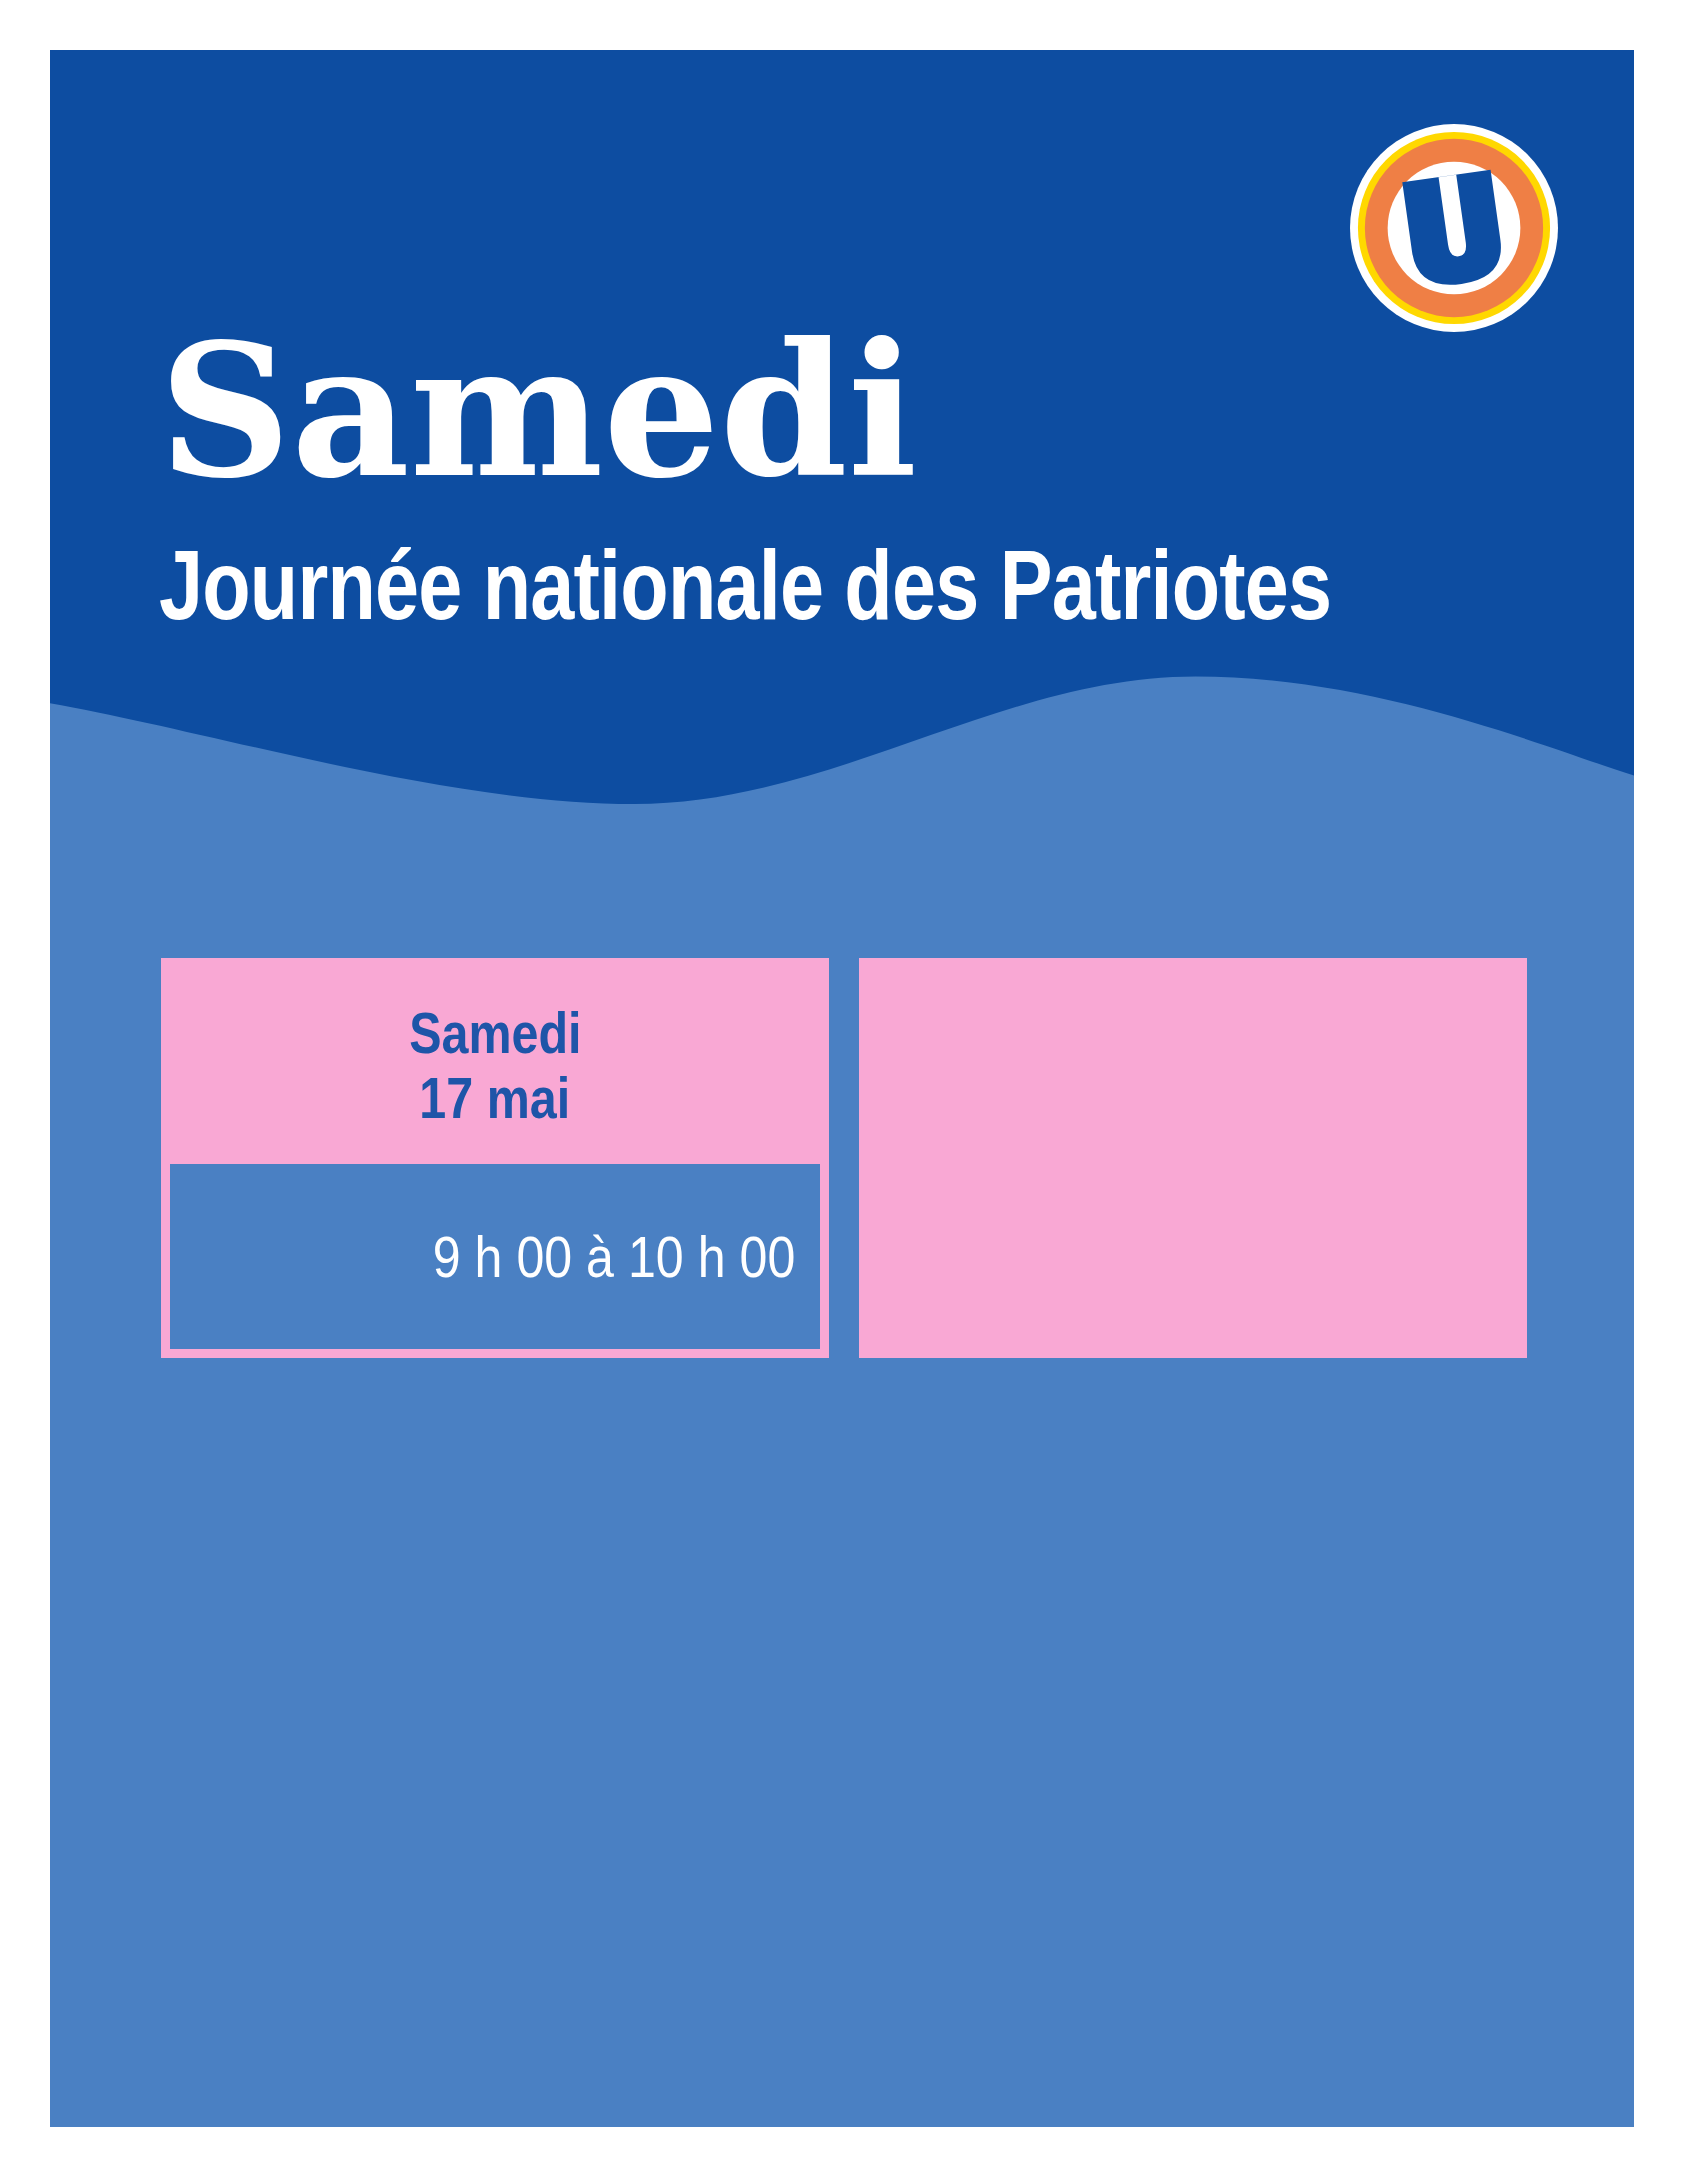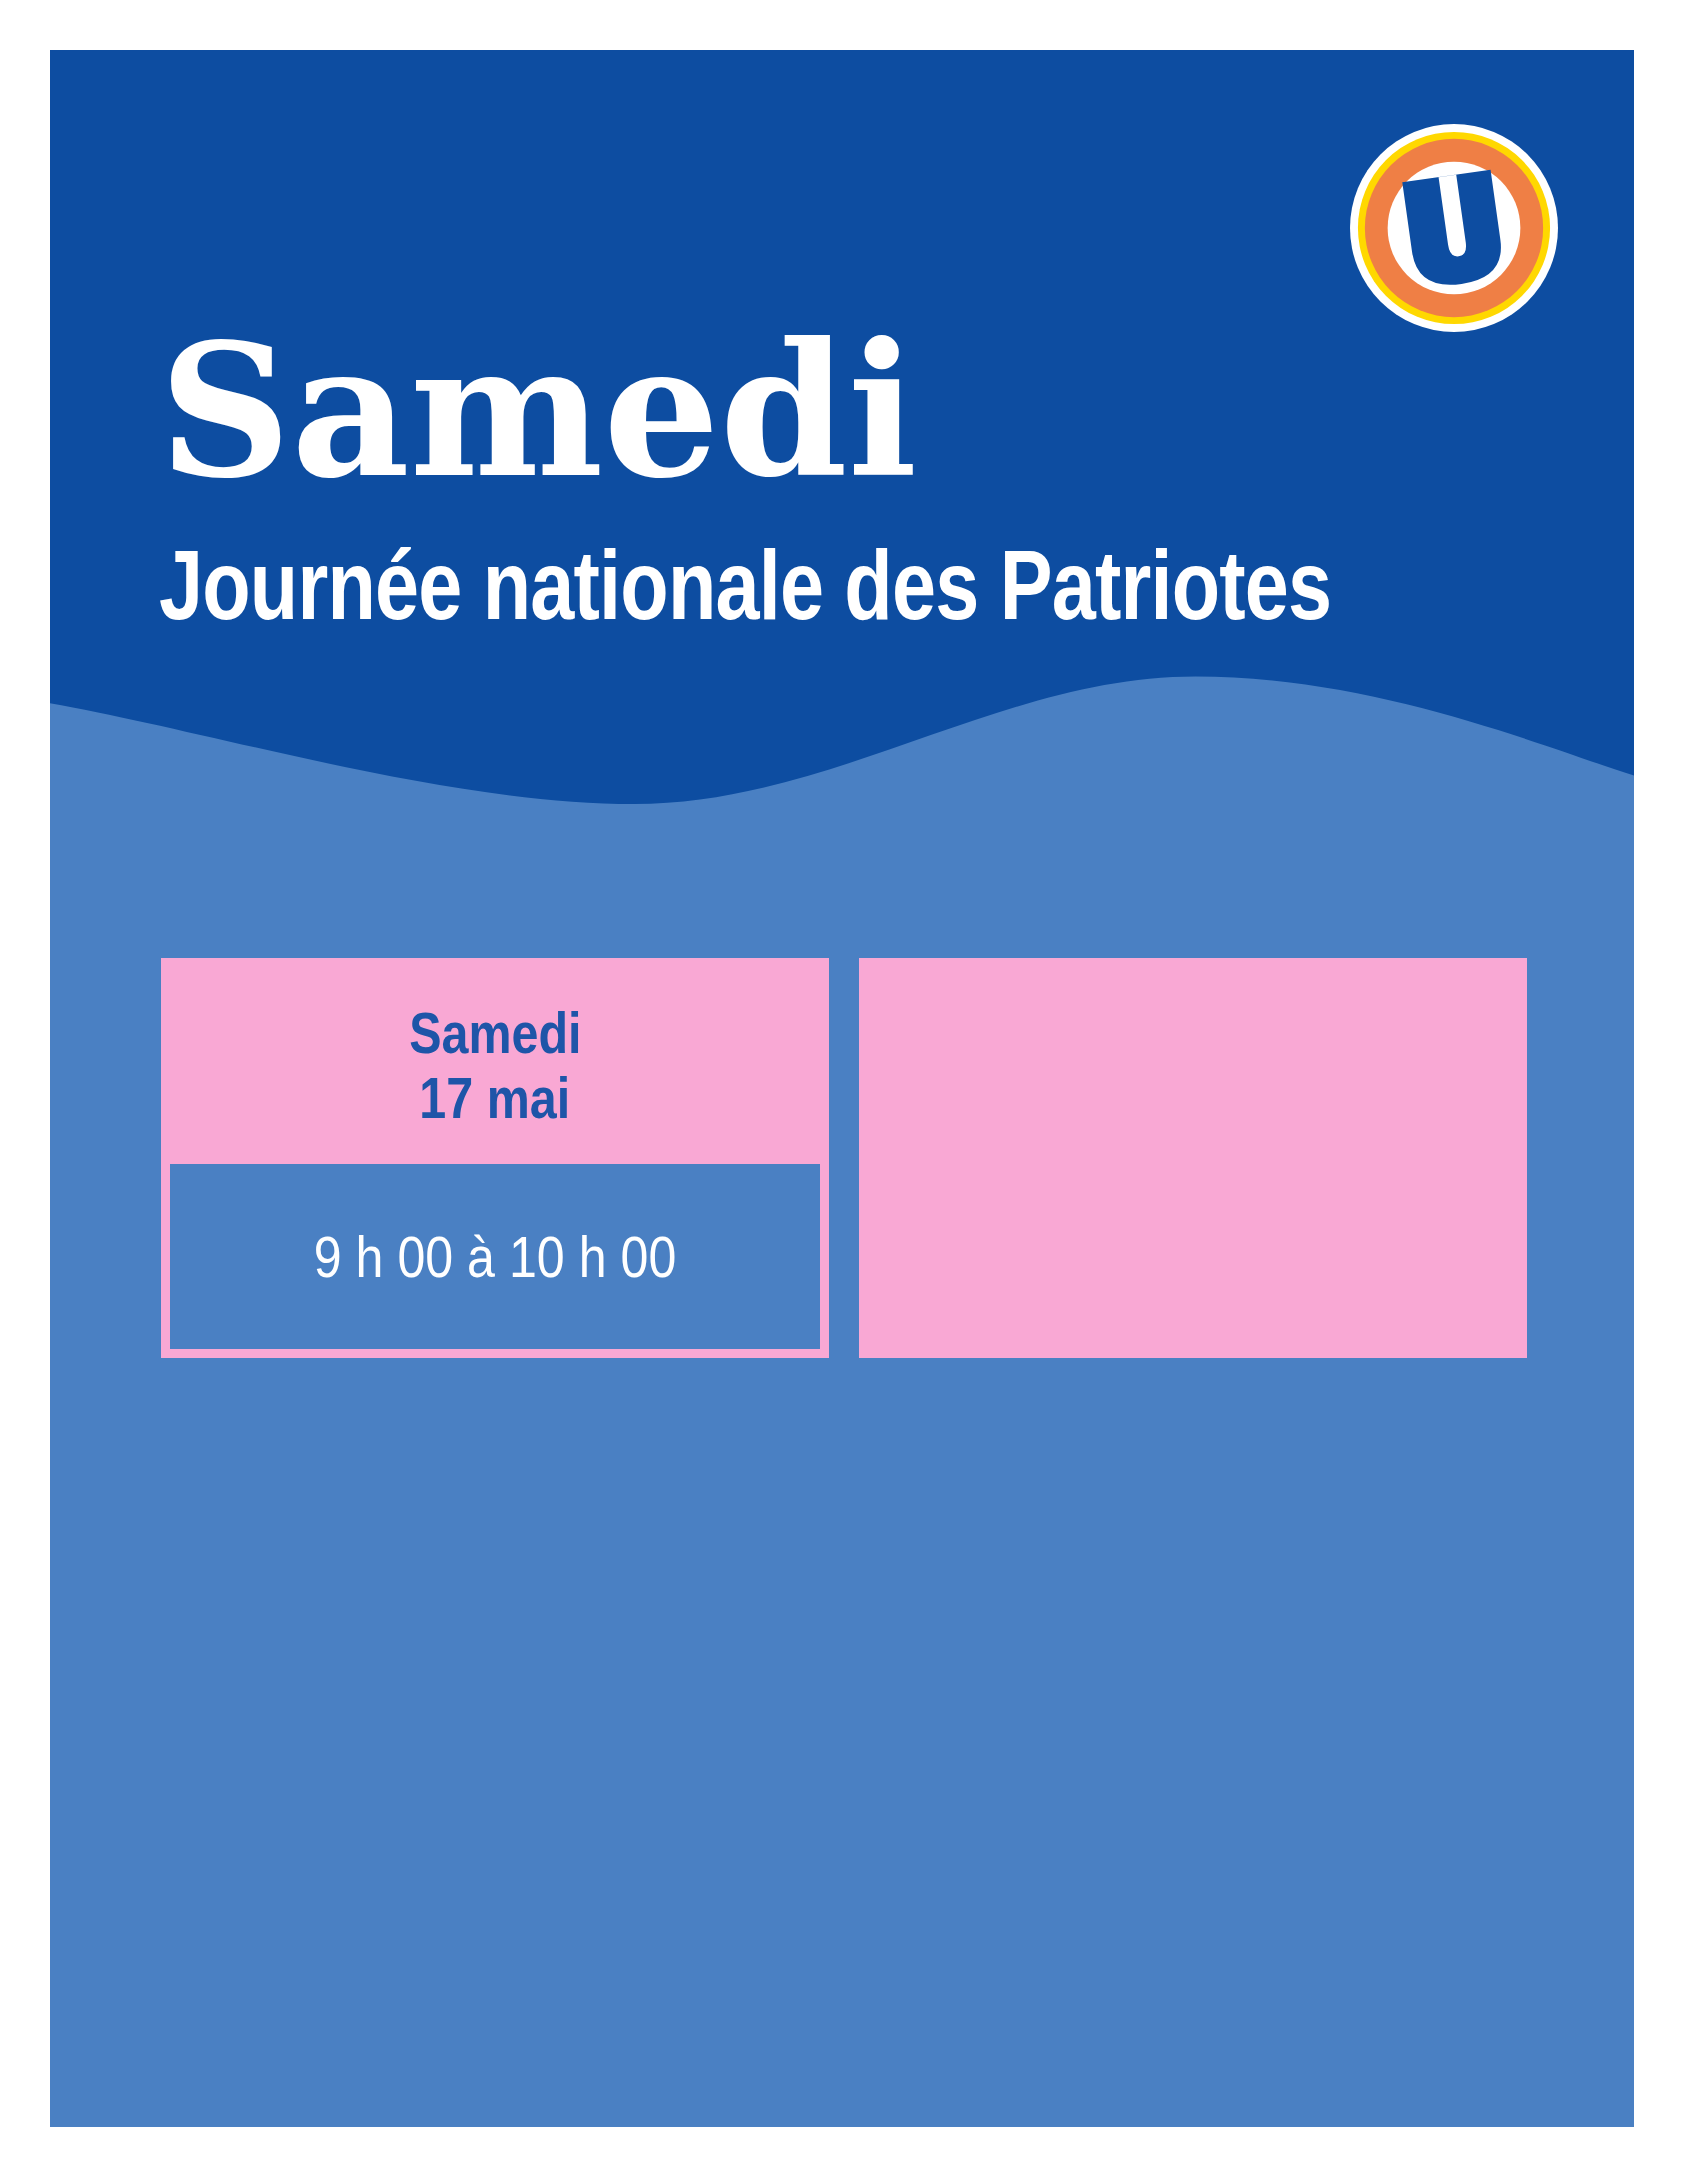--- a/index.html
+++ b/index.html
@@ -41,21 +41,21 @@
     column-gap:30px;row-gap:53px;
   }
   .card{background:#f9a8d4;padding:9px;display:flex;flex-direction:column;}
   .card-top{
     height:205px;display:flex;flex-direction:column;align-items:center;justify-content:center;
     color:var(--text-blue);font-size:57px;font-weight:700;line-height:65px;text-align:center;
   }
   .card-top .tline{transform:scaleX(0.85);transform-origin:center;white-space:nowrap;}
   .card-band{
     height:192px;background:var(--body-blue);
-    display:flex;align-items:center;justify-content:center;
+    display:flex;align-items:center;justify-content:flex-end;
     color:#ffffff;font-size:57px;font-weight:400;
   }
   .card-band .hline{transform:scaleX(0.88);transform-origin:center;white-space:nowrap;letter-spacing:0px;}
 </style>
 </head>
 <body>
 
 <div class="poster-frame">
   <div class="poster-canvas">
 

